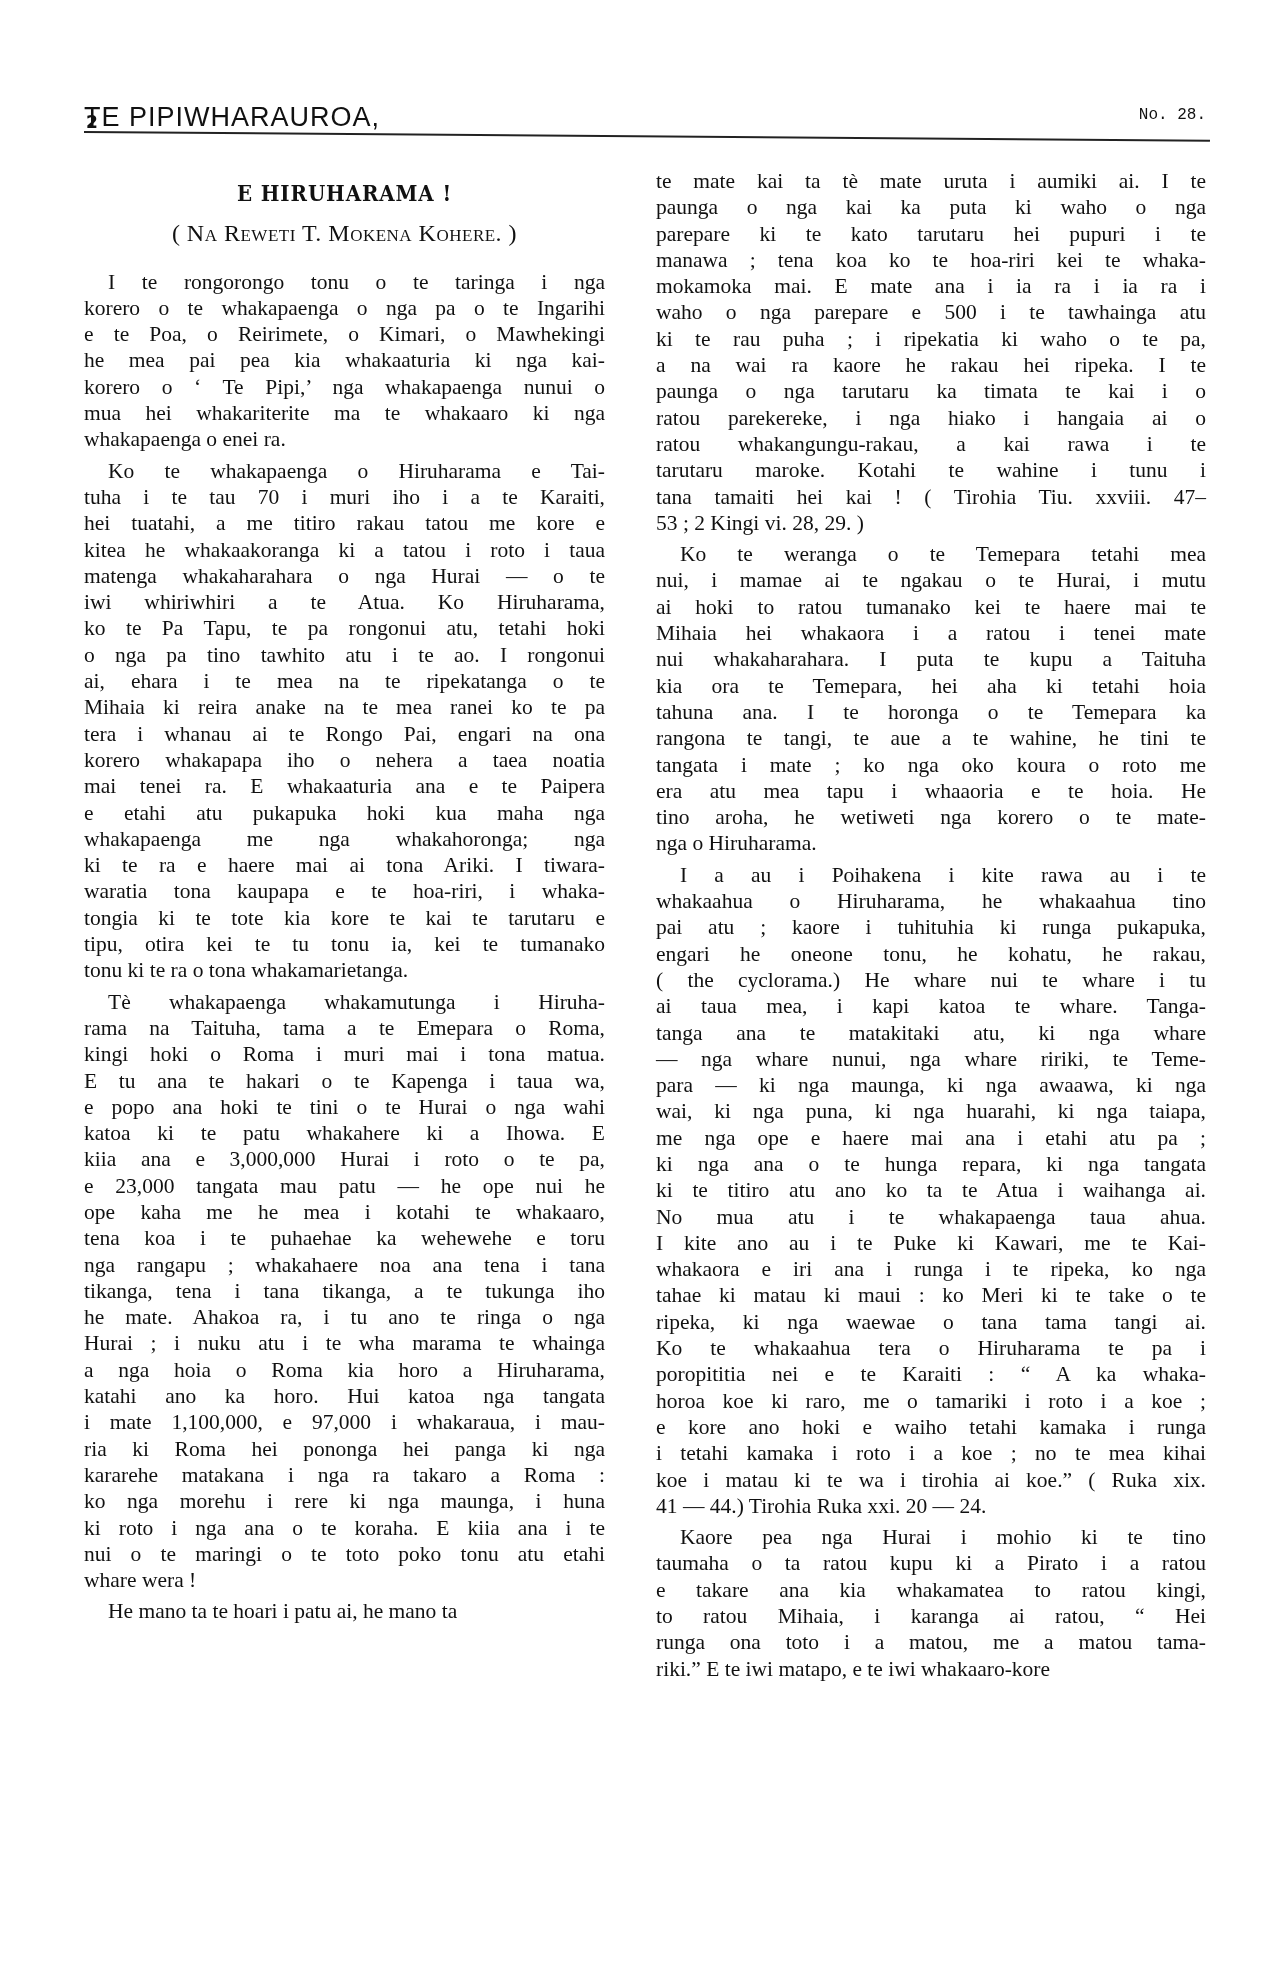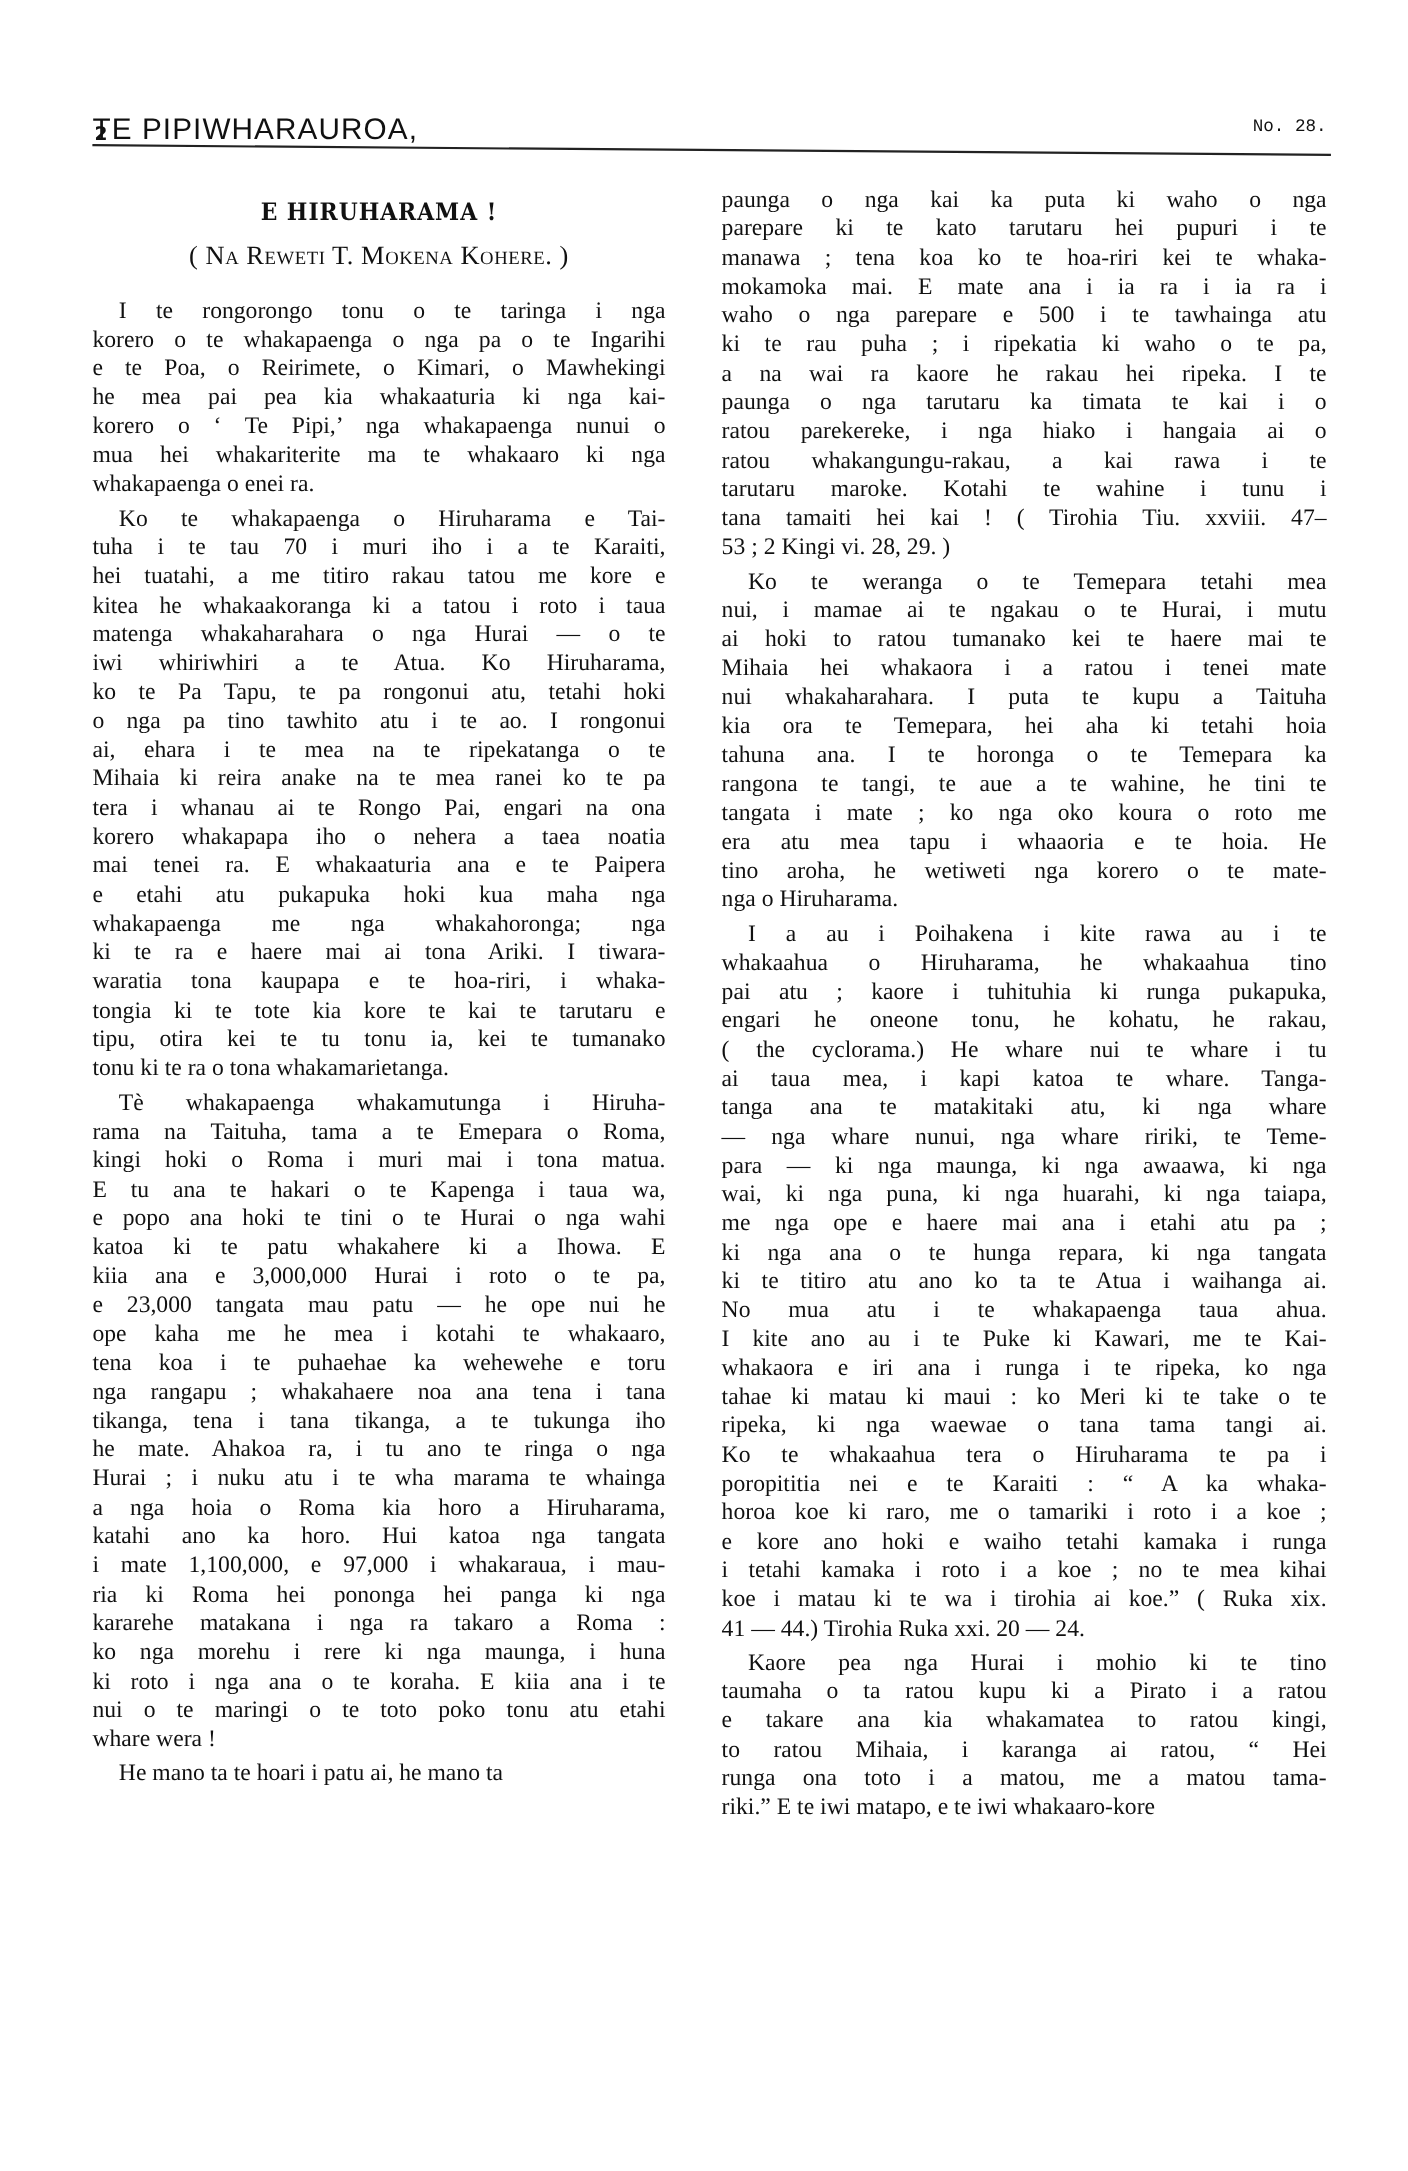--- a/index.html
+++ b/index.html
@@ -149,20 +149,21 @@
       </div>
       <div class="para">
         <span class="line first last">He mano ta te hoari i patu ai, he mano ta</span>
       </div>
     </div>
 </div>
 
 <div class="col col-right">
   <div id="right-body">
       <div class="para">
+        <span class="line">te mate kai ta tè mate uruta i aumiki ai.  I te</span>
         <span class="line">paunga o nga kai ka puta ki waho o nga</span>
         <span class="line">parepare ki te kato tarutaru hei pupuri i te</span>
         <span class="line">manawa ; tena koa ko te hoa-riri kei te whaka-</span>
         <span class="line">mokamoka mai.   E mate ana i ia ra i ia ra i</span>
         <span class="line">waho o nga parepare e 500 i te tawhainga atu</span>
         <span class="line">ki te rau puha ;  i ripekatia ki waho o te pa,</span>
         <span class="line">a na wai ra kaore he rakau hei ripeka.   I te</span>
         <span class="line">paunga o nga tarutaru ka timata te kai i o</span>
         <span class="line">ratou parekereke, i nga hiako i hangaia ai o</span>
         <span class="line">ratou whakangungu-rakau, a kai rawa i te</span>

